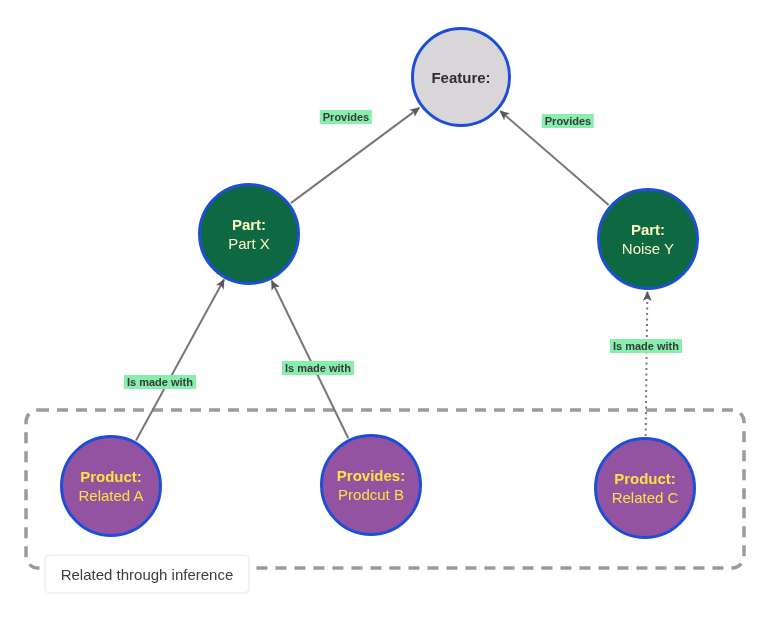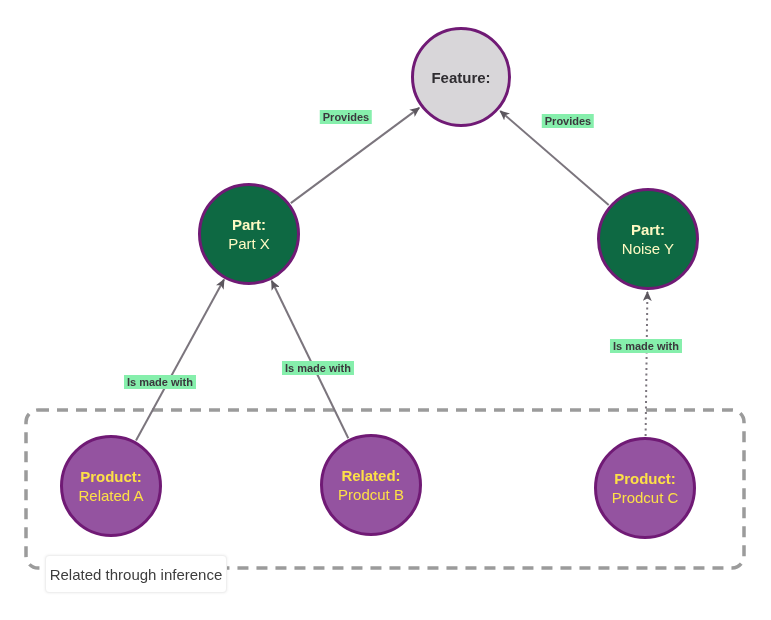--- a/index.html
+++ b/index.html
@@ -13,21 +13,21 @@
   }
   svg.layer {
     position: absolute;
     left: 0; top: 0;
     width: 771px; height: 620px;
   }
   .node {
     position: absolute;
     box-sizing: border-box;
     border-radius: 50%;
-    border: 3px solid #701a75;
+    border: 3px solid #1d4ed8;
     display: flex;
     flex-direction: column;
     align-items: center;
     justify-content: center;
     text-align: center;
     font-size: 15px;
     line-height: 19px;
     padding: 6px;
   }
   .node .t1 { font-weight: bold; }
@@ -48,21 +48,21 @@
     font-size: 11px;
     font-weight: bold;
     color: #3b383d;
     background: #86efac;
     padding: 1px 3px;
     white-space: nowrap;
   }
   .inference-box {
     position: absolute;
     left: 45px; top: 555px;
-    width: 182px; height: 38px;
+    width: 204px; height: 38px;
     box-sizing: border-box;
     background: #ffffff;
     border: 1px solid #efefef;
     border-radius: 4px;
     display: flex;
     align-items: center;
     justify-content: center;
     font-size: 15px;
     color: #3d3d3d;
     box-shadow: 0 0 3px rgba(0,0,0,0.08);
@@ -106,27 +106,27 @@
     <span class="t1">Part:</span>
     <span class="t2">Noise Y</span>
   </div>
 
   <div class="node product product-a">
     <span class="t1">Product:</span>
     <span class="t2">Related A</span>
   </div>
 
   <div class="node product product-b">
-    <span class="t1">Related:</span>
+    <span class="t1">Provides:</span>
     <span class="t2">Prodcut B</span>
   </div>
 
   <div class="node product product-c">
     <span class="t1">Product:</span>
-    <span class="t2">Prodcut C</span>
+    <span class="t2">Related C</span>
   </div>
 
   <div class="edge-label" style="left:346px; top:117px;">Provides</div>
   <div class="edge-label" style="left:568px; top:121px;">Provides</div>
   <div class="edge-label" style="left:160px; top:382px;">Is made with</div>
   <div class="edge-label" style="left:318px; top:368px;">Is made with</div>
   <div class="edge-label" style="left:646px; top:346px;">Is made with</div>
 
   <div class="inference-box">Related through inference</div>
 

